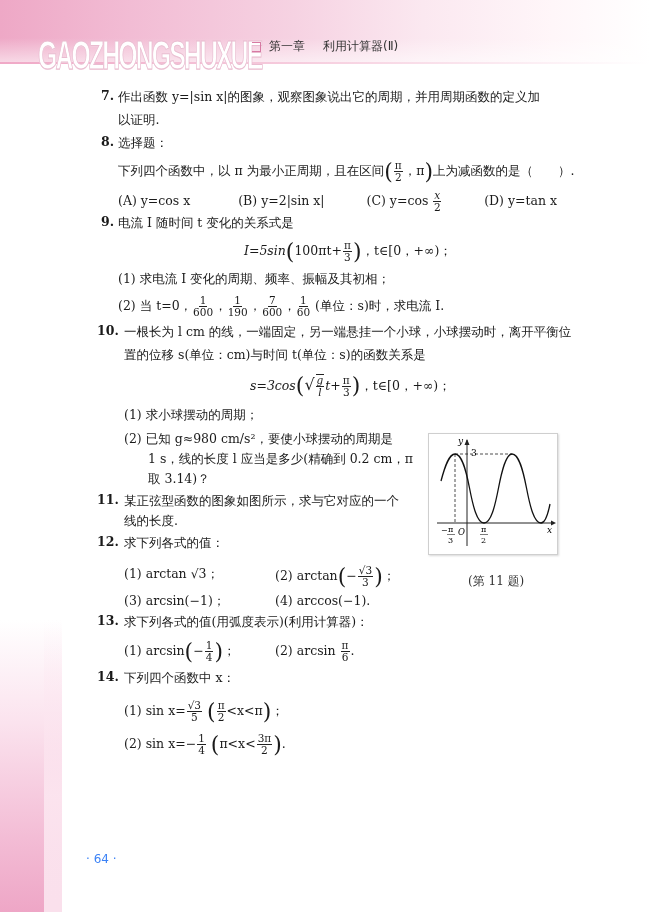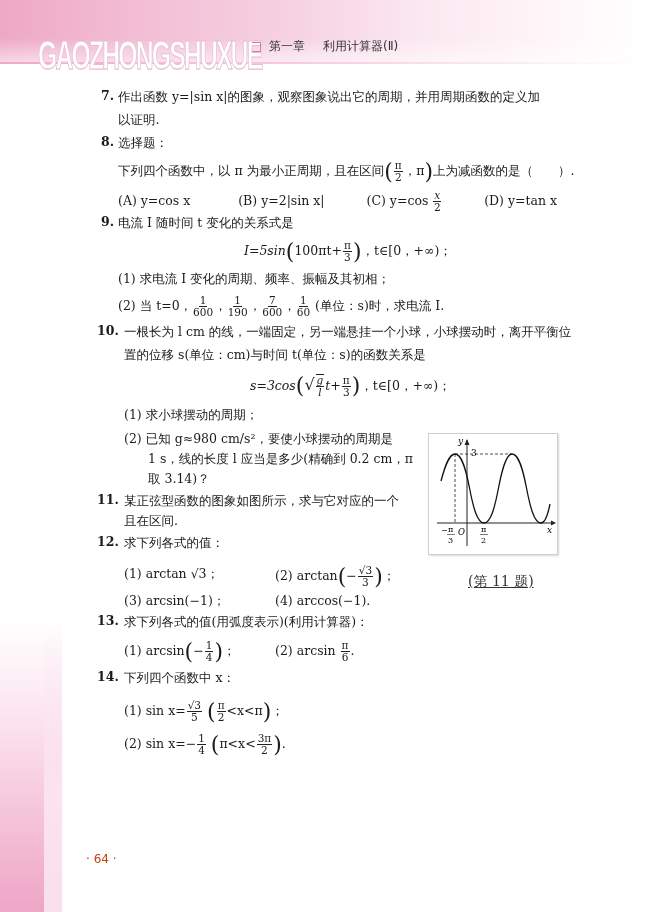--- a/index.html
+++ b/index.html
@@ -24,25 +24,25 @@
   .left-strip::after { content:""; position:absolute; right:0; top:0; width:18px; height:100%;
      background: linear-gradient(180deg, rgba(255,255,255,0) 0%, rgba(252,230,240,0.9) 60%, #fae0ec 100%); }
 
   .line { position:absolute; font-size:12.5px; line-height:18px; white-space:nowrap; }
   .num { position:absolute; font-weight:bold; font-size:12.5px; font-family:"DejaVu Serif", serif; }
   .it { font-style:italic; }
   .frac { display:inline-flex; flex-direction:column; align-items:center; vertical-align:middle;
           font-size:10.5px; line-height:11px; margin:0 1px; }
   .frac .n { border-bottom:1px solid #222; padding:0 1px; }
   .paren { font-size:22px; line-height:18px; vertical-align:middle; font-weight:200; }
-  .pnum { position:absolute; left:86px; top:852px; font-family:"DejaVu Sans", sans-serif; font-size:12px; color:#c2410c; }
+  .pnum { position:absolute; left:86px; top:852px; font-family:"DejaVu Sans", sans-serif; font-size:12px; color:#3b82f6; }
 
   .graph { position:absolute; left:428px; top:433px; width:128px; height:120px; border:1px solid #cfcfcf;
            box-shadow: 1px 1px 2px #d8d8d8; background:#fff; }
-  .caption { position:absolute; left:468px; top:573px; font-size:14px; color:#333;text-decoration:underline; }
+  .caption { position:absolute; left:468px; top:573px; font-size:12px; color:#333; }
 </style>
 </head>
 <body>
 
 <div class="hdr-band"></div>
 <div class="hdr-line"></div>
 <div class="brand">GAOZHONGSHUXUE</div>
 <div class="chapter">
   <span class="box"></span>
   <span>第一章</span>
@@ -114,21 +114,21 @@
       <span>3</span>
     </span><span class="paren">)</span><span>，t∈[0，+∞)；</span>
 </div>
 <div class="line" style="left:124px;top:406px">(1) 求小球摆动的周期；</div>
 <div class="line" style="left:124px;top:430px">(2) 已知 g≈980 cm/s²，要使小球摆动的周期是</div>
 <div class="line" style="left:148px;top:450px">1 s，线的长度 l 应当是多少(精确到 0.2 cm，π</div>
 <div class="line" style="left:148px;top:470px">取 3.14)？</div>
 
 <span class="num" style="left:97px;top:492px">11.</span>
 <div class="line" style="left:124px;top:492px">某正弦型函数的图象如图所示，求与它对应的一个</div>
-<div class="line" style="left:124px;top:512px">且在区间.</div>
+<div class="line" style="left:124px;top:512px">线的长度.</div>
 
 <span class="num" style="left:97px;top:534px">12.</span>
 <div class="line" style="left:124px;top:534px">求下列各式的值：</div>
 <div class="line" style="left:124px;top:565px"><span>(1)</span> <span>arctan √3；</span></div>
 <div class="line" style="left:275px;top:565px"><span>(2)</span> <span>arctan</span><span class="paren">(</span>−<span class="frac">
       <span class="n">√3</span>
       <span>3</span>
     </span><span class="paren">)</span><span>；</span></div>
 <div class="line" style="left:124px;top:592px"><span>(3)</span> <span>arcsin(−1)；</span></div>
 <div class="line" style="left:275px;top:592px"><span>(4)</span> <span>arccos(−1).</span></div>

